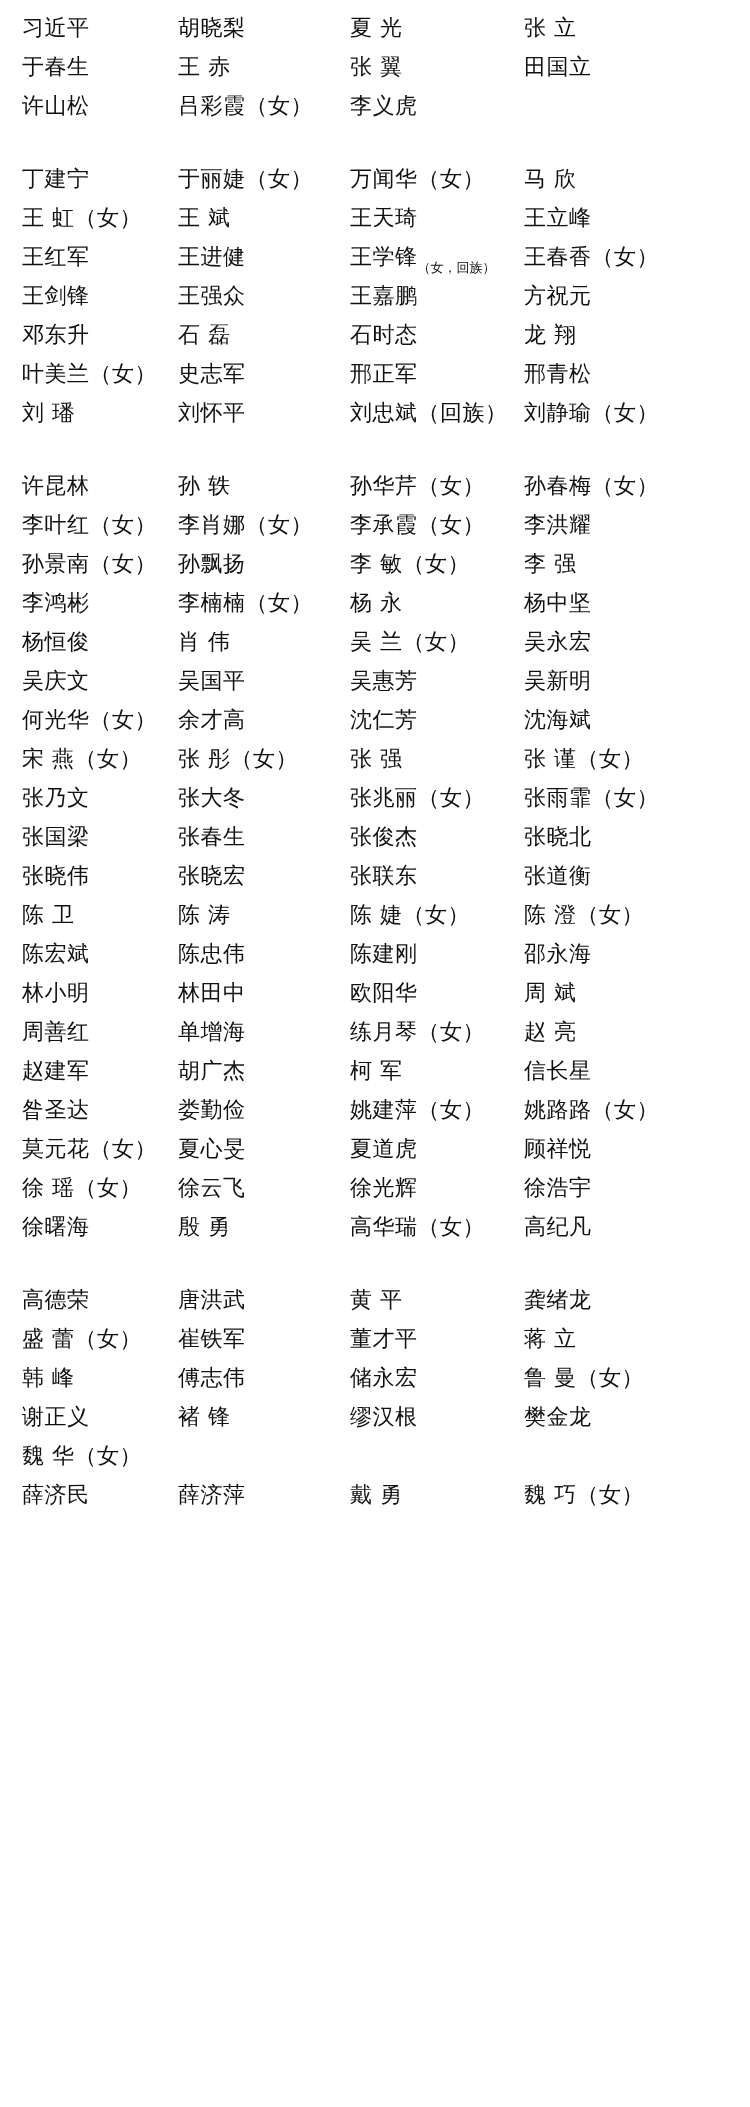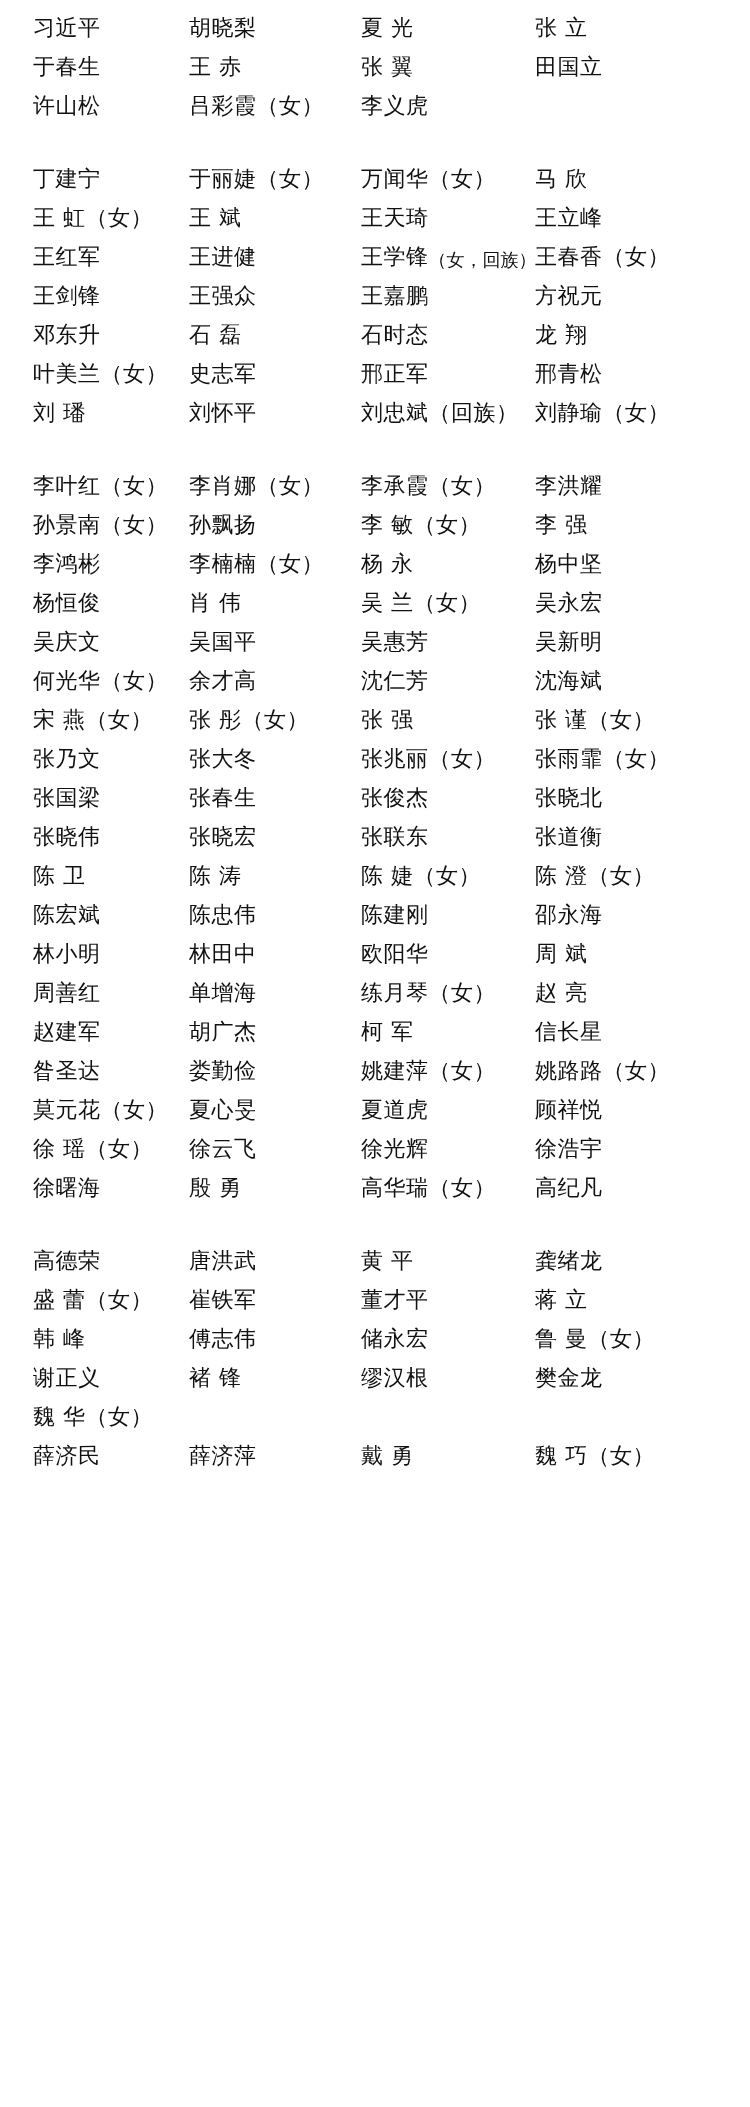--- a/index.html
+++ b/index.html
@@ -33,32 +33,32 @@
   }
   .cell {
     font-size: 22px;
     line-height: 1;
     letter-spacing: 0.5px;
     white-space: nowrap;
     display: flex;
     align-items: baseline;
     box-sizing: border-box;
   }
-  .c0 { width: 150px; padding-left: 4px; margin-left: 11px; }
+  .c0 { width: 150px; padding-left: 4px; }
   .c1 { width: 172px; padding-left: 10px; }
   .c2 { width: 176px; padding-left: 10px; }
   .c3 { width: 200px; padding-left: 8px; }
   .name {
     display: inline-block;
   }
   .tag-small {
-    font-size: 18px;
+    font-size: 13px;
     letter-spacing: 0px;
     position: relative;
-    top: 2px;
+    top: 8px;
   }
 </style>
 </head>
 <body>
 
 <div id="page">
     <div class="group">
       <div class="row">
         <div class="cell c0">
           <span class="name">习近平</span>
@@ -199,20 +199,34 @@
         </div>
         <div class="cell c3">
           <span class="name">刘静瑜（女）</span>
         </div>
       </div>
     </div>
     <div class="gap"></div>
     <div class="group">
       <div class="row">
         <div class="cell c0">
+          <span class="name">许昆林</span>
+        </div>
+        <div class="cell c1">
+          <span class="name">孙 轶</span>
+        </div>
+        <div class="cell c2">
+          <span class="name">孙华芹（女）</span>
+        </div>
+        <div class="cell c3">
+          <span class="name">孙春梅（女）</span>
+        </div>
+      </div>
+      <div class="row">
+        <div class="cell c0">
           <span class="name">李叶红（女）</span>
         </div>
         <div class="cell c1">
           <span class="name">李肖娜（女）</span>
         </div>
         <div class="cell c2">
           <span class="name">李承霞（女）</span>
         </div>
         <div class="cell c3">
           <span class="name">李洪耀</span>

